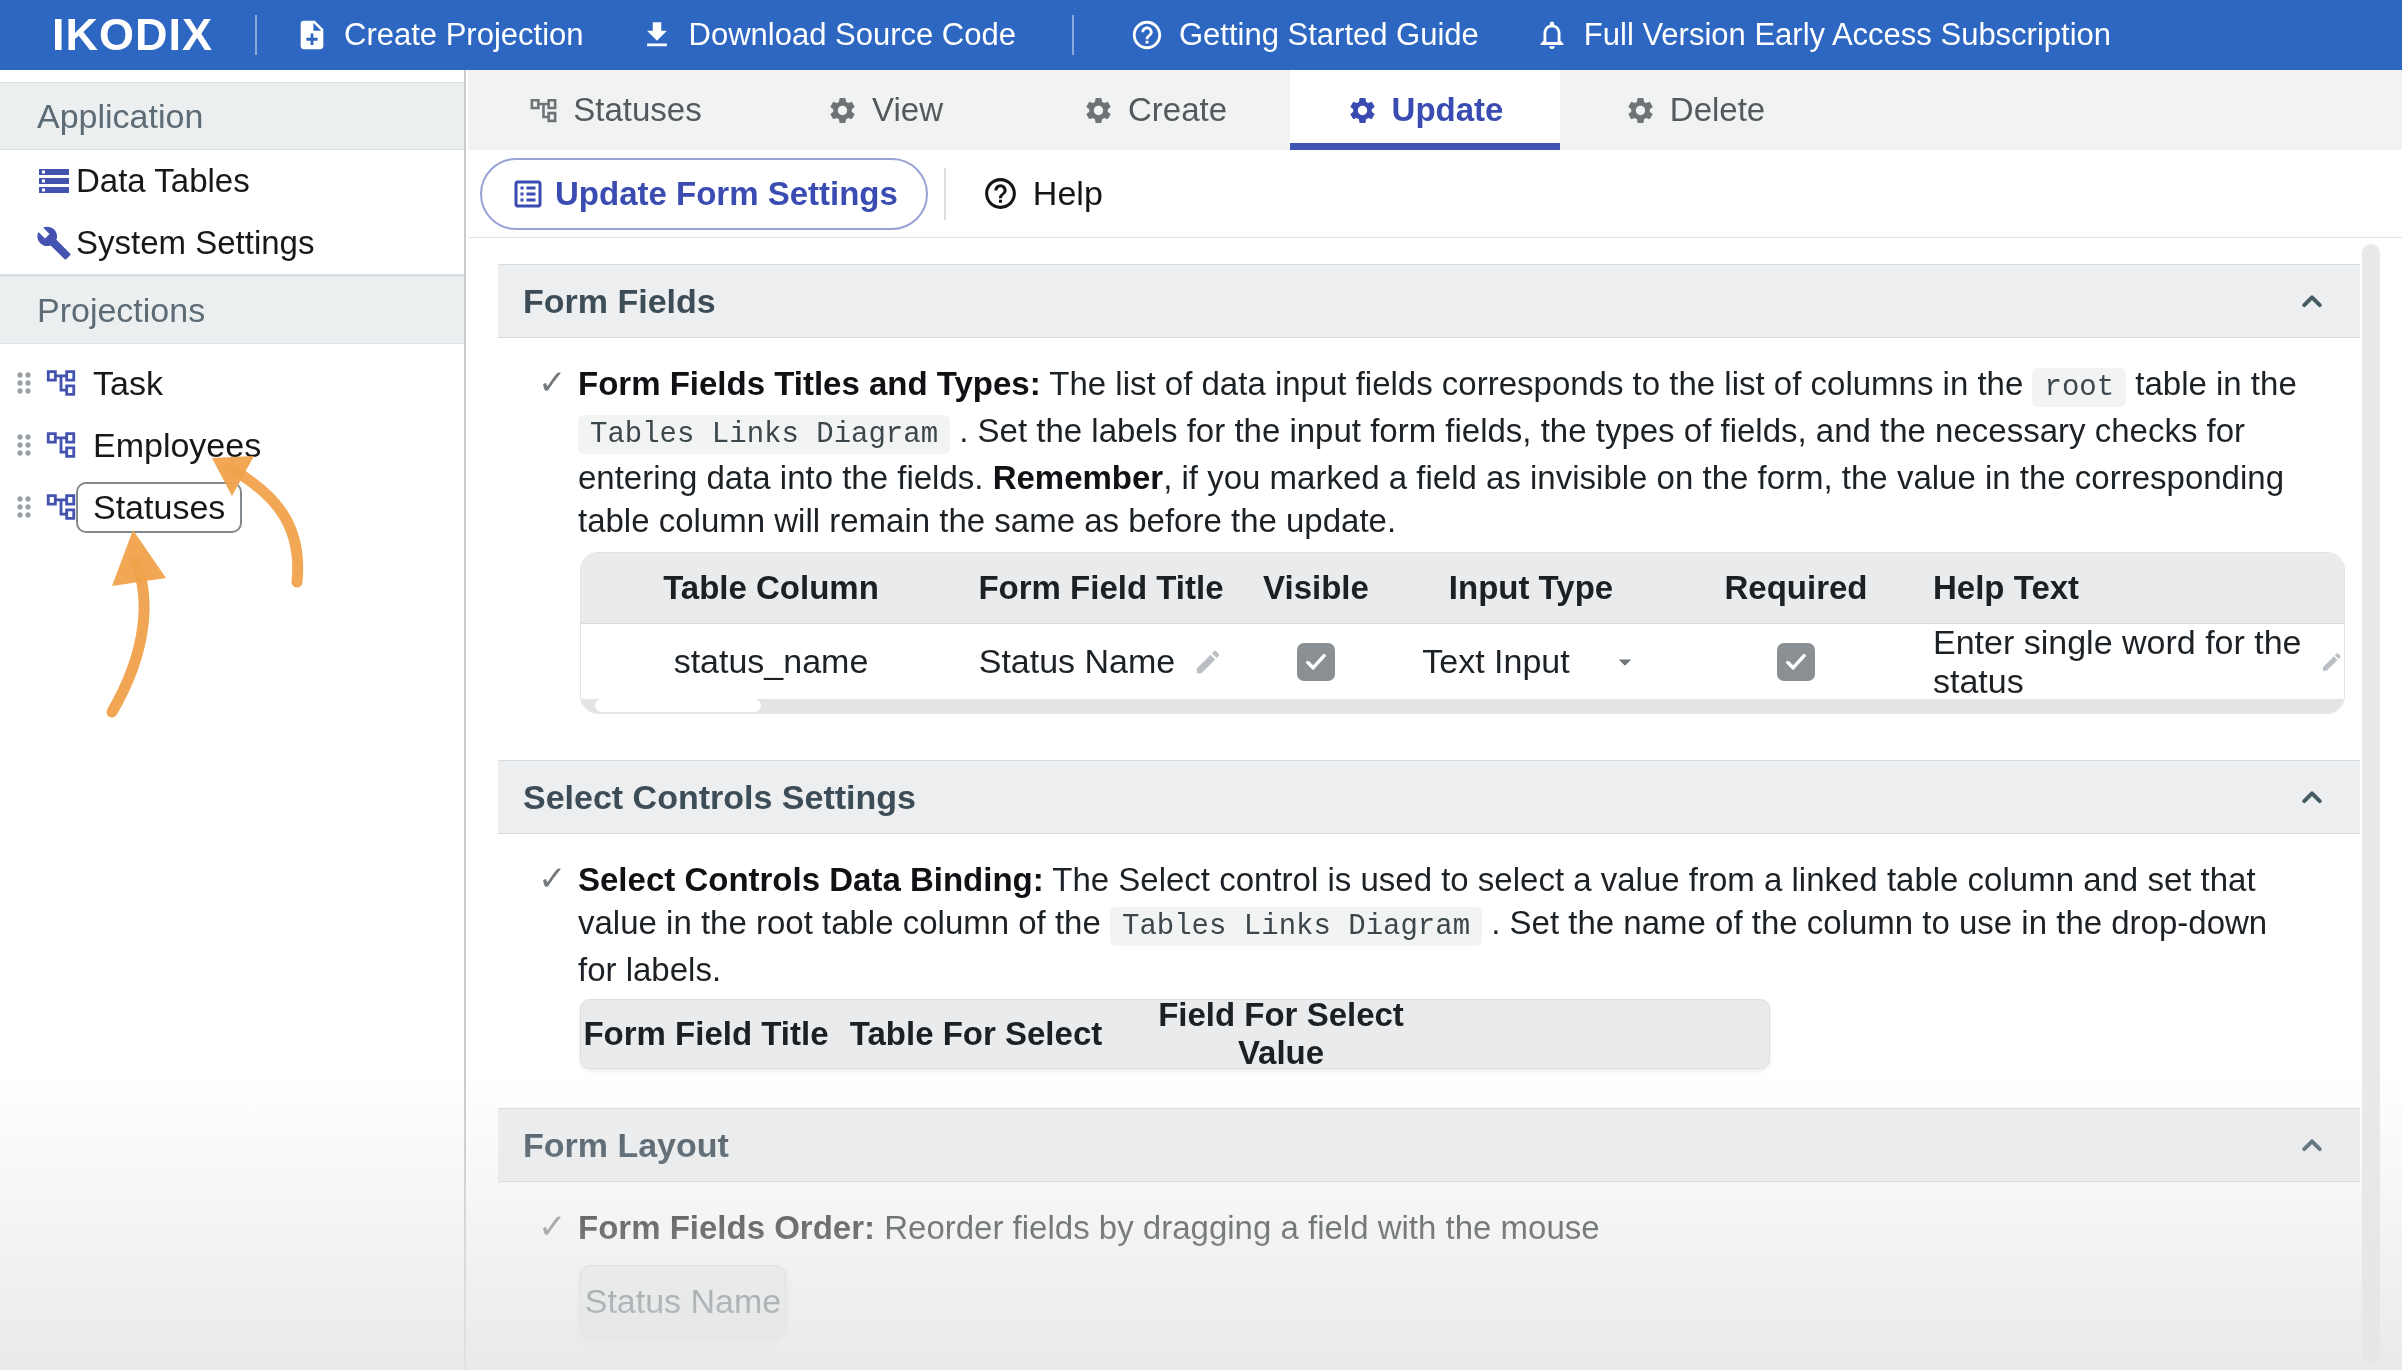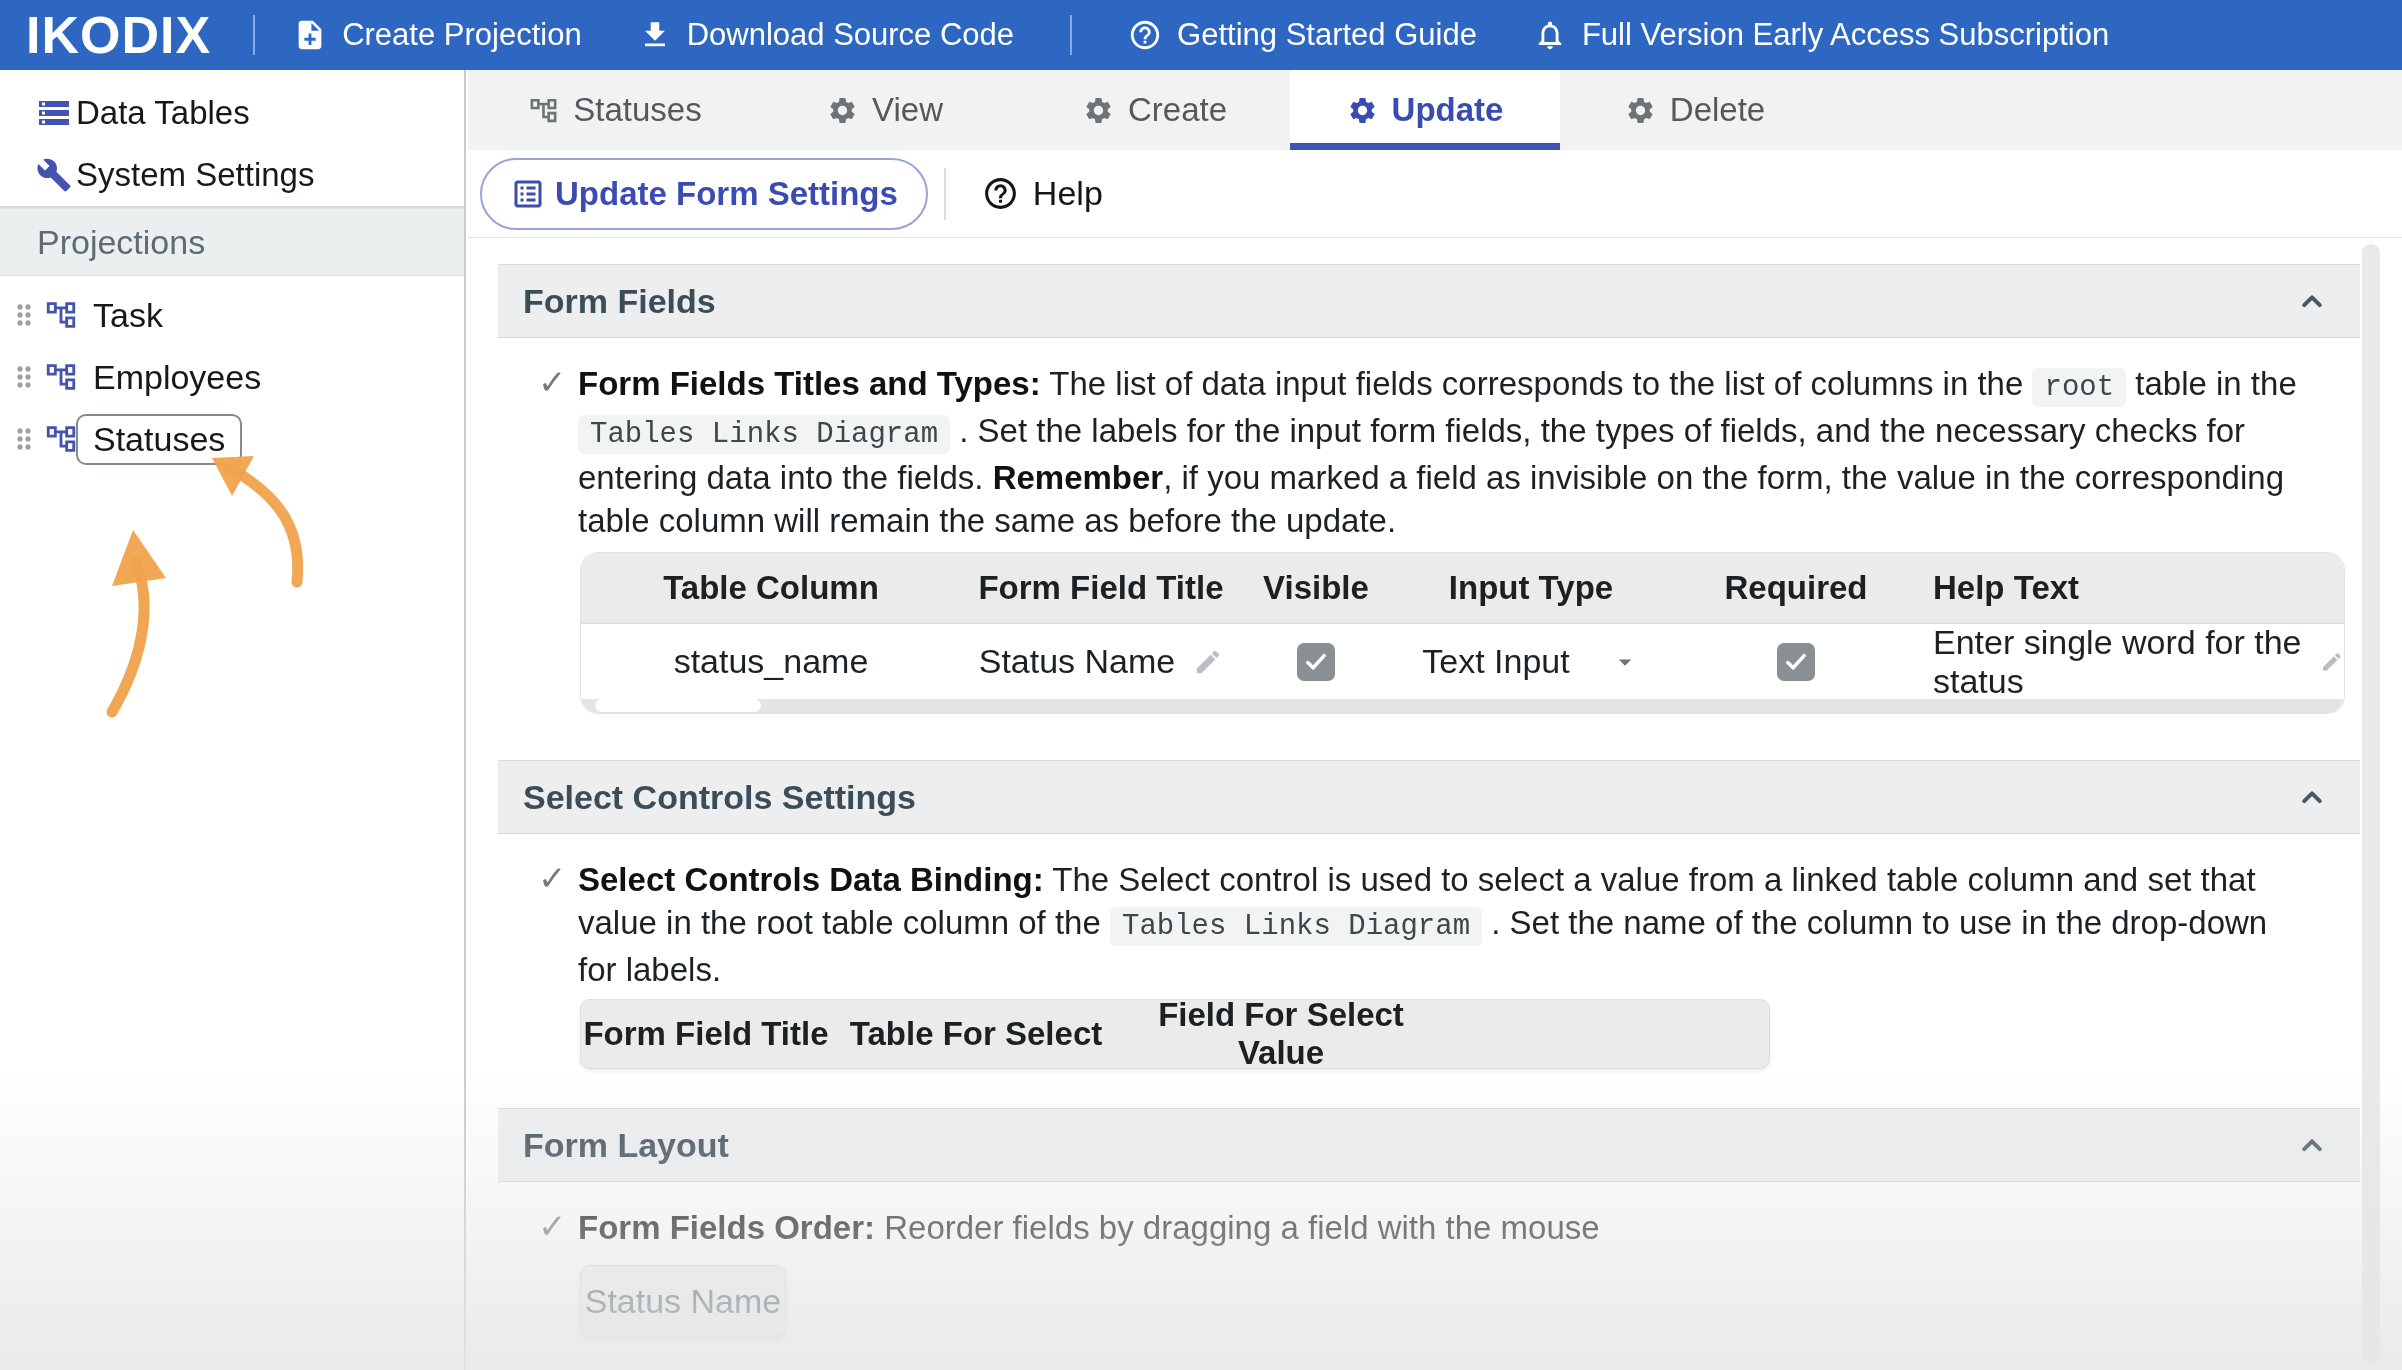--- a/index.html
+++ b/index.html
@@ -6,21 +6,21 @@
   html,body { width:2402px; height:1370px; }
   body {
     font-family:"Liberation Sans","DejaVu Sans",sans-serif;
     background:#fff; color:#1c2126; position:relative; overflow:hidden;
   }
   svg.ic { display:block; }
 
   
   .topbar { position:absolute; top:0; left:0; width:2402px; height:70px;
     background:#2d67c2; display:flex; align-items:center; color:#fff; z-index:20; }
-  .logo { font-size:52px; font-weight:bold; letter-spacing:1px; margin-left:26px; }
+  .logo { font-size:45px; font-weight:bold; letter-spacing:1px; margin-left:52px; }
   .tb-div { width:2px; height:40px; background:rgba(255,255,255,.45); flex:none; }
   .tb-div.first { margin-left:42px; }
   .tb-nav { display:flex; align-items:center; margin-left:38px; gap:56px; }
   .tb-item { display:flex; align-items:center; gap:15px; font-size:31px; cursor:pointer; white-space:nowrap; }
   .tb-item svg { width:34px; height:34px; fill:#fff; }
 
   
   .sidebar { position:absolute; top:70px; left:0; width:466px; height:1300px;
     background:#fff; border-right:2px solid #c9cccd; padding-top:12px; z-index:5; }
   .side-band { height:68px; background:#eceff0; border-top:1px solid #dfe3e5; border-bottom:1px solid #dfe3e5;
@@ -178,20 +178,23 @@
     <div class="tb-item">
       <svg class="ic">
           <use href="#i-bell"></use>
         </svg>
       <span>Full Version Early Access Subscription</span>
     </div>
   </nav>
 </header>
 
 <aside class="sidebar">
+  <div class="side-band">
+    <span>Application</span>
+  </div>
   <div class="app-items">
     <div class="side-item">
       <svg class="ic">
           <use href="#i-storage"></use>
         </svg>
       <span>Data Tables</span>
     </div>
     <div class="side-item">
       <svg class="ic">
           <use href="#i-wrench"></use>

